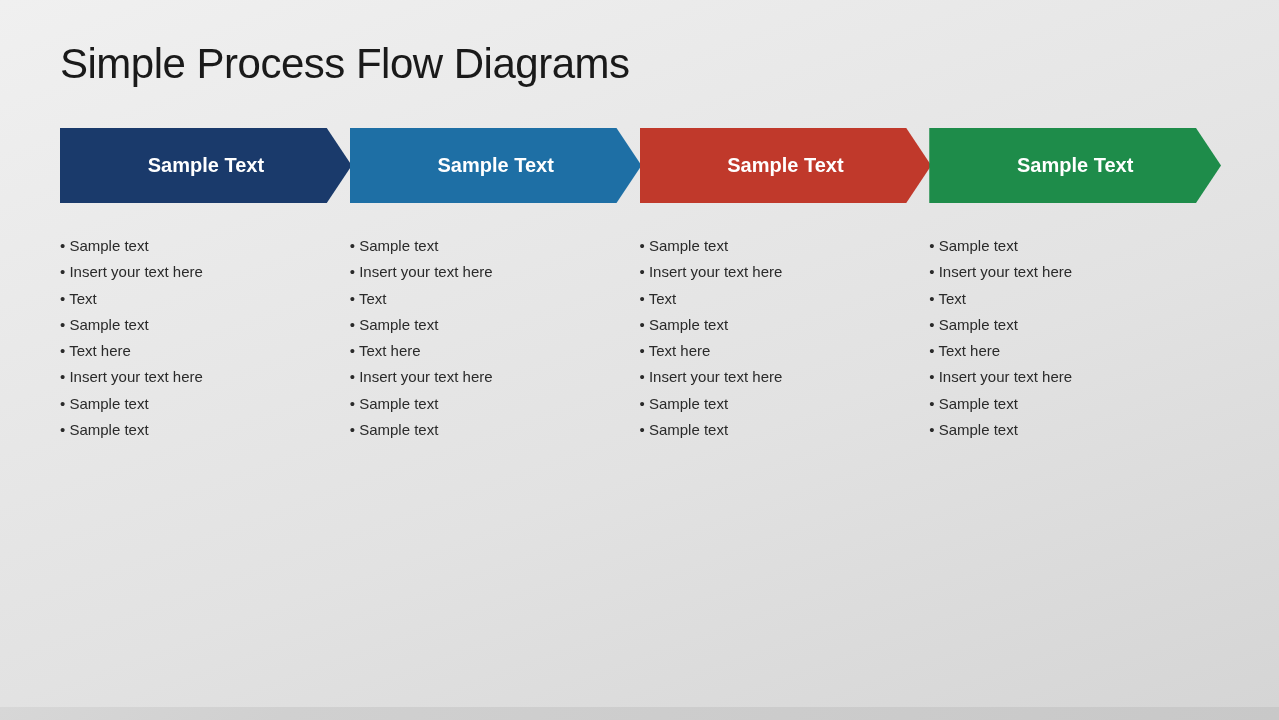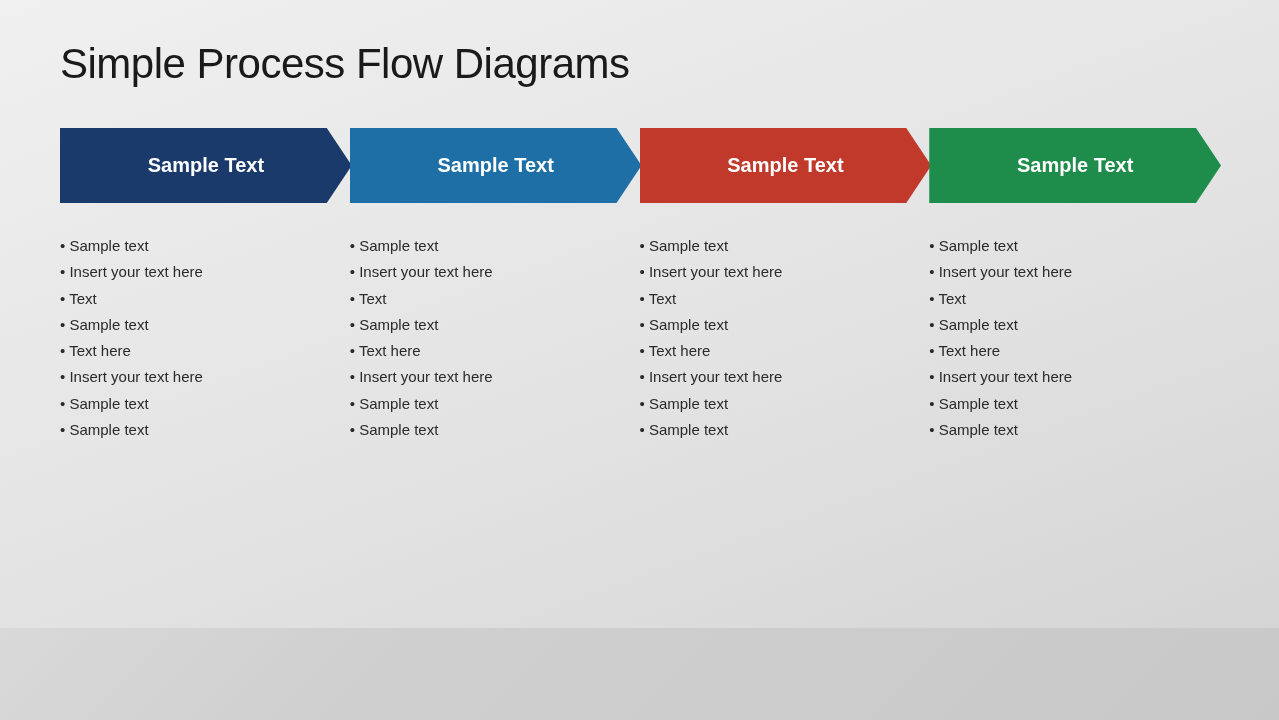--- a/index.html
+++ b/index.html
@@ -7,21 +7,21 @@
     body {
       width: 1279px;
       height: 720px;
       background: linear-gradient(135deg, #e8e8e8 0%, #d0d0d0 50%, #c8c8c8 100%);
       font-family: 'Segoe UI', Arial, sans-serif;
       overflow: hidden;
     }
 
     .slide {
       width: 1279px;
-      height: 628px;
+      height: 707px;
       background: linear-gradient(160deg, #f0f0f0 0%, #e2e2e2 60%, #d5d5d5 100%);
       padding: 40px 60px;
       position: relative;
     }
 
     .title {
       font-size: 42px;
       font-weight: 400;
       color: #1a1a1a;
       margin-bottom: 40px;

